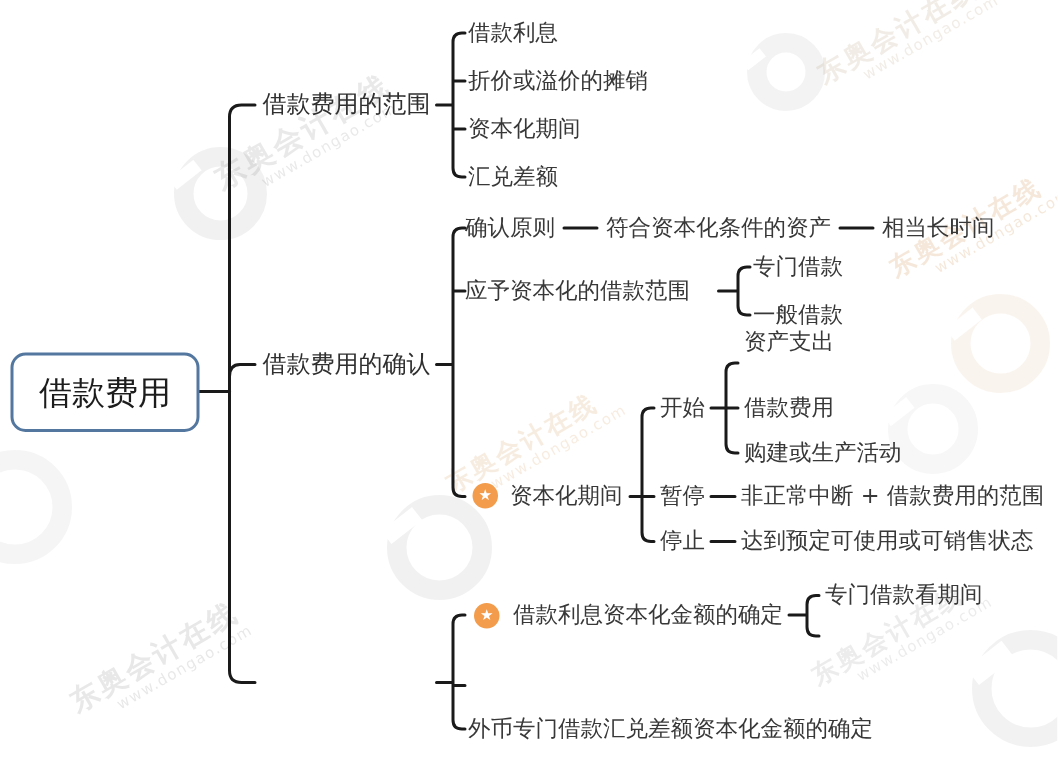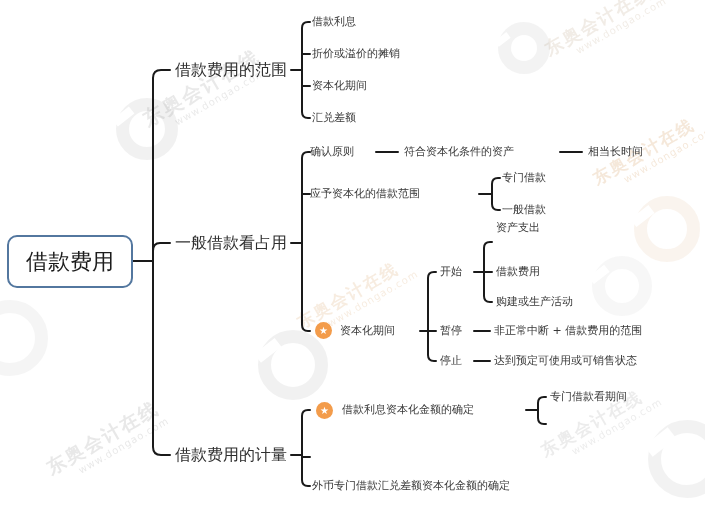--- a/index.html
+++ b/index.html
@@ -12,21 +12,21 @@
   .wm{position:absolute;transform:rotate(-30deg);white-space:nowrap;font-weight:bold;}
   .wm-brand{letter-spacing:2px;}
   .wm-url{font-size:10px;letter-spacing:1px;margin:-2px 0 0 26px;font-weight:normal;}
   .wm-ring{position:absolute;border:13px solid currentColor;border-radius:50%;box-sizing:border-box;}
   .wm-ring i{position:absolute;left:-16px;top:4%;width:58%;height:26%;background:#fff;transform:rotate(-38deg);}
   
   .links{position:absolute;left:0;top:0;z-index:1;}
   
   .node{
     position:absolute;transform:translateY(-50%);white-space:nowrap;
-    font-size:11px;color:#383838;z-index:2;line-height:1.15;
+    font-size:15px;color:#383838;z-index:2;line-height:1.15;
   }
   .lvl1{font-size:16px;color:#2f2f2f;}
   .root{
     left:7px;top:235px;width:126px;height:53px;transform:none;
     border:2px solid #53779F;border-radius:10px;background:#fff;
     display:flex;align-items:center;justify-content:center;
     font-size:22px;color:#1c1c1c;box-sizing:border-box;z-index:2;position:absolute;
   }
   .star{
     position:absolute;width:17px;height:17px;border-radius:50%;
@@ -110,21 +110,21 @@
   <div class="root">
     <span>借款费用</span>
   </div>
 
   <div class="node lvl1" style="left:175px;top:70px">借款费用的范围</div>
   <div class="node" style="left:312px;top:22px">借款利息</div>
   <div class="node" style="left:312px;top:54px">折价或溢价的摊销</div>
   <div class="node" style="left:312px;top:86px">资本化期间</div>
   <div class="node" style="left:312px;top:118px">汇兑差额</div>
 
-  <div class="node lvl1" style="left:175px;top:243px">一般借款看占用</div>
+  <div class="node lvl1" style="left:175px;top:243px">借款费用的确认</div>
   <div class="node" style="left:310px;top:152px">确认原则</div>
   <div class="node" style="left:404px;top:152px">符合资本化条件的资产</div>
   <div class="node" style="left:588px;top:152px">相当长时间</div>
 
   <div class="node" style="left:310px;top:194px">应予资本化的借款范围</div>
   <div class="node" style="left:502px;top:178px">专门借款</div>
   <div class="node" style="left:502px;top:210px">一般借款</div>
 
   <div class="star" style="left:315px;top:322px">★</div>
   <div class="node" style="left:340px;top:331px">资本化期间</div>
@@ -133,21 +133,20 @@
   <div class="node" style="left:496px;top:228px">资产支出</div>
   <div class="node" style="left:496px;top:272px">借款费用</div>
   <div class="node" style="left:496px;top:302px">购建或生产活动</div>
 
   <div class="node" style="left:440px;top:331px">暂停</div>
   <div class="node" style="left:494px;top:331px">非正常中断 + 借款费用的范围</div>
 
   <div class="node" style="left:440px;top:361px">停止</div>
   <div class="node" style="left:494px;top:361px">达到预定可使用或可销售状态</div>
 
-  <div class="node lvl1" style="left:175px;top:455px">借款费用的计量</div>
 
   <div class="star" style="left:316px;top:402px">★</div>
   <div class="node" style="left:342px;top:410px">借款利息资本化金额的确定</div>
   <div class="node" style="left:550px;top:397px">专门借款看期间</div>
 
   <div class="node" style="left:312px;top:486px">外币专门借款汇兑差额资本化金额的确定</div>
 
 </div>
 
 </body></html>

